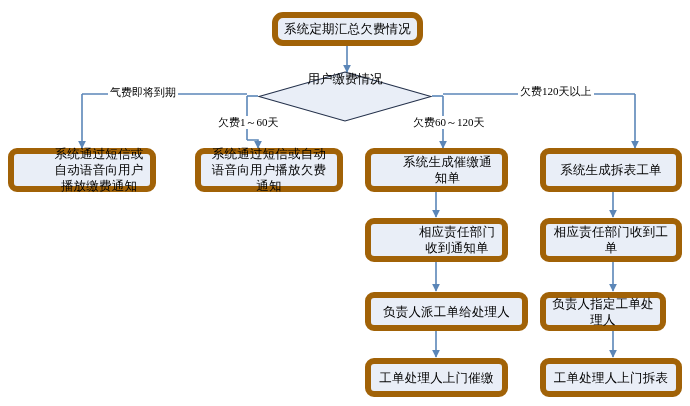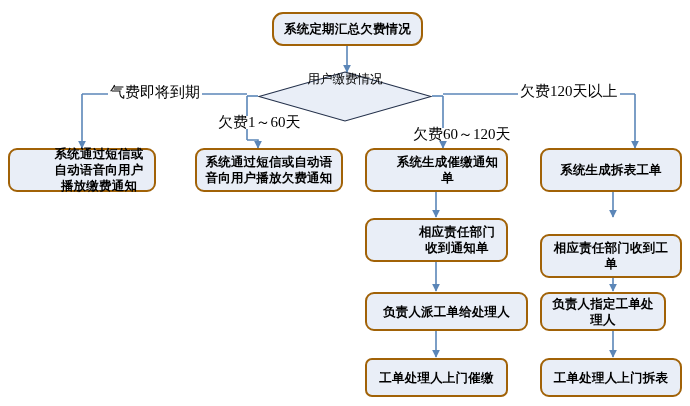--- a/index.html
+++ b/index.html
@@ -20,51 +20,50 @@
     left: 0;
     top: 0;
     width: 690px;
     height: 406px;
     pointer-events: none;
   }
   .node {
     position: absolute;
     box-sizing: border-box;
     background: #e9eef7;
-    border: 2px solid #a16207;
+    border: 6px solid #a16207;
     border-radius: 9px;
     display: flex;
     align-items: center;
     justify-content: center;
     text-align: center;
     color: #000000;
     font-size: 12.5px;
     line-height: 16px;
     letter-spacing: 0.2px;
     padding: 0 6px;
-    font-weight: bold;
   }
   .node.terminator { border-radius: 11px; }
   .diamond-wrap {
     position: absolute;
     display: flex;
     align-items: flex-start;
     justify-content: center;
   }
   .diamond-label {
     position: relative;
     color: #000;
     font-size: 12.5px;
     line-height: 16px;
     text-align: center;
     white-space: nowrap;
   }
   .edge-label {
     position: absolute;
-    font-size: 15px;
+    font-size: 11px;
     line-height: 13px;
     color: #000;
     background: #ffffff;
     white-space: nowrap;
     padding: 0 2px;
     font-family: "Liberation Serif", "DejaVu Serif", serif;
   }
 </style>
 </head>
 <body>
@@ -108,48 +107,48 @@
 
   <div class="diamond-wrap" style="left:258px; top:71px; width:174px; height:51px;">
     <svg width="174" height="51" viewBox="0 0 174 51" xmlns="http://www.w3.org/2000/svg" style="position:absolute;left:0;top:0;">
       <polygon points="87,1 173,25.5 87,50 1,25.5" fill="#e9eef7" stroke="#23304a" stroke-width="1.2"></polygon>
     </svg>
     <span class="diamond-label">用户缴费情况</span>
   </div>
 
   <div class="edge-label" style="left:108px; top:86px;">气费即将到期</div>
   <div class="edge-label" style="left:216px; top:116px;">欠费1～60天</div>
-  <div class="edge-label" style="left:411px; top:128px;">欠费60～120天</div>
+  <div class="edge-label" style="left:411px; top:116px;">欠费60～120天</div>
   <div class="edge-label" style="left:518px; top:85px;text-align:center;">欠费120天以上</div>
 
   <div class="node" style="left:8px; top:148px; width:148px; height:44px;padding-left:40px;">
     <span>系统通过短信或自动语音向用户播放缴费通知</span>
   </div>
 
   <div class="node" style="left:185px; top:148px; width:148px; height:44px;margin-left:10px;">
     <span>系统通过短信或自动语音向用户播放欠费通知</span>
   </div>
 
   <div class="node" style="left:365px; top:148px; width:143px; height:44px;padding-left:28px;">
     <span>系统生成催缴通知单</span>
   </div>
   <div class="node" style="left:365px; top:218px; width:143px; height:44px;padding-left:47px;">
     <span>相应责任部门收到通知单</span>
   </div>
   <div class="node" style="left:365px; top:292px; width:163px; height:39px;">
     <span>负责人派工单给处理人</span>
   </div>
-  <div class="node" style="left:365px; top:358px; width:143px; height:39px;border-radius:7px;">
+  <div class="node" style="left:365px; top:358px; width:143px; height:39px;">
     <span>工单处理人上门催缴</span>
   </div>
 
   <div class="node" style="left:540px; top:148px; width:142px; height:44px;">
     <span>系统生成拆表工单</span>
   </div>
-  <div class="node" style="left:540px; top:234px; width:142px; height:44px;">
+  <div class="node" style="left:540px; top:218px; width:142px; height:44px;">
     <span>相应责任部门收到工单</span>
   </div>
   <div class="node" style="left:540px; top:292px; width:126px; height:39px;">
     <span>负责人指定工单处理人</span>
   </div>
   <div class="node" style="left:540px; top:358px; width:142px; height:39px;">
     <span>工单处理人上门拆表</span>
   </div>
 
 </div>

